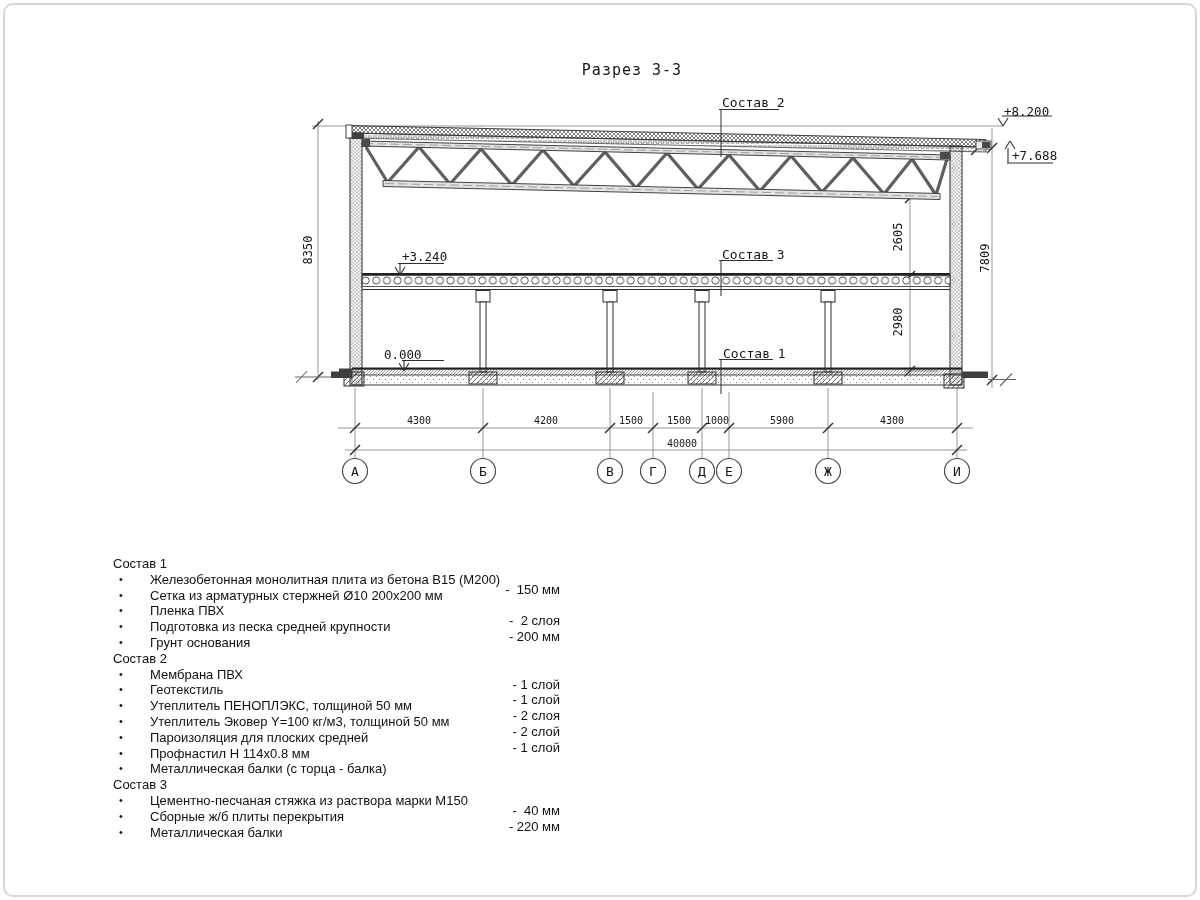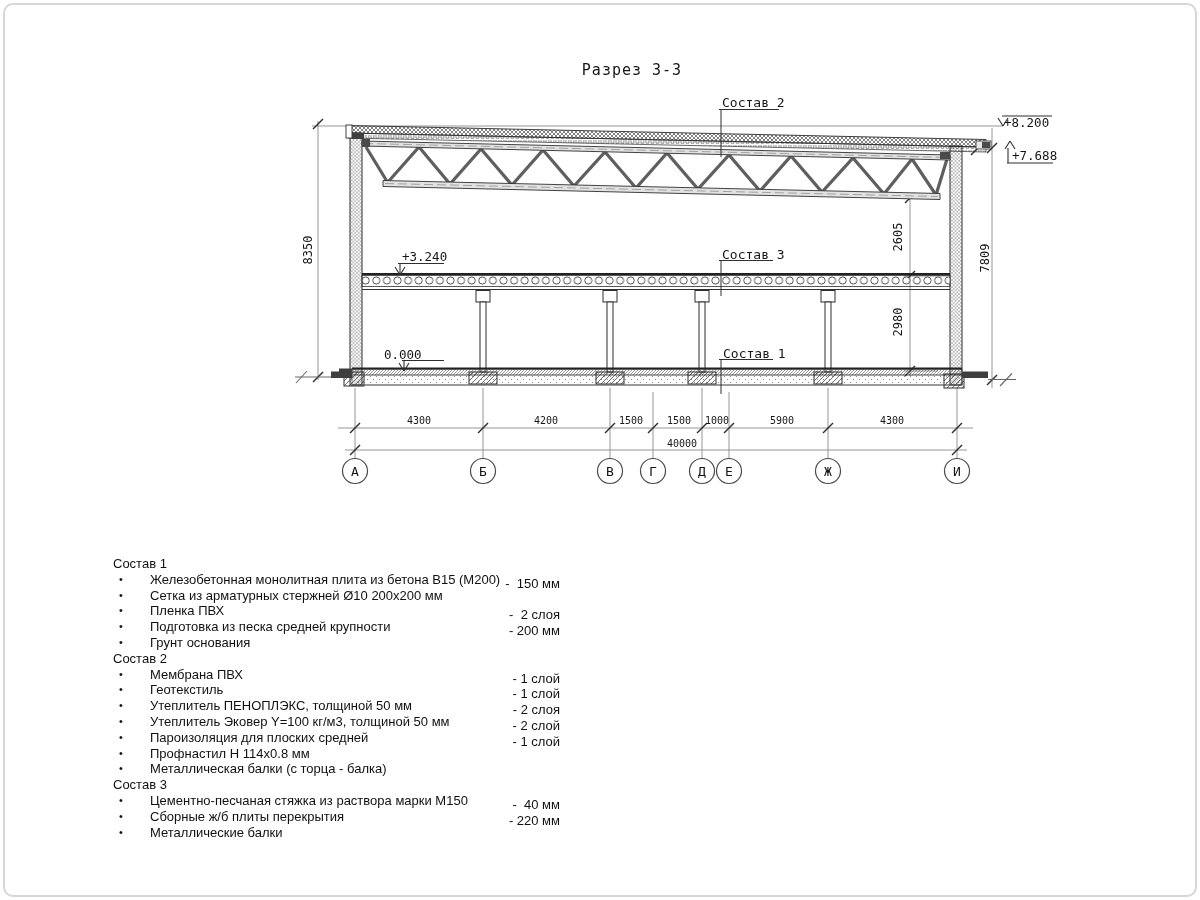--- a/index.html
+++ b/index.html
@@ -13,21 +13,21 @@
   .dimnum{font-size:10px;transform:translateX(-50%);}
   .vdim{font-size:12px;transform:translate(-50%,-50%) rotate(-90deg);}
   .elev{font-size:12.5px;}
   .axis{font-size:13px;transform:translate(-50%,-50%);}
   .legend{position:absolute;left:113px;top:556px;width:447px;
           font-size:13px;line-height:15.8px;color:#111;}
   .lg-head{height:15.8px;}
   .lg-row{position:relative;height:15.8px;display:grid;grid-template-columns:37px 1fr;}
   .lg-row .bullet{padding-left:6px;font-size:11px;}
   .lg-row .lbl{white-space:nowrap;}
-  .lg-row .val{position:absolute;right:0;top:4px;white-space:pre;text-align:right;}
+  .lg-row .val{position:absolute;right:0;top:10px;white-space:pre;text-align:right;}
 </style>
 </head>
 <body>
 
 <div class="sheet">
   <div class="frame"></div>
 
   <svg class="linework" width="1200" height="900" viewBox="0 0 1200 900">
     <defs>
       <pattern id="p-cross" width="4" height="4" patternUnits="userSpaceOnUse">
@@ -197,21 +197,21 @@
       <circle cx="828" cy="471" r="12.5"></circle>
         <circle cx="957" cy="471" r="12.5"></circle>
     </g>
   </svg>
 
   <div class="t title" style="left:632px;top:64px;">Разрез 3-3</div>
   <div class="t" style="left:722px;top:96px;">Состав 2</div>
   <div class="t" style="left:722px;top:248px;">Состав 3</div>
   <div class="t" style="left:723px;top:347px;">Состав 1</div>
 
-  <div class="t elev" style="left:1004px;top:116px;">+8.200</div>
+  <div class="t elev" style="left:1004px;top:105px;">+8.200</div>
   <div class="t elev" style="left:1012px;top:149px;">+7.688</div>
   <div class="t elev" style="left:402px;top:250px;">+3.240</div>
   <div class="t elev" style="left:384px;top:348px;">0.000</div>
 
   <div class="t vdim" style="left:308px;top:250px;">8350</div>
   <div class="t vdim" style="left:898px;top:237px;">2605</div>
   <div class="t vdim" style="left:898px;top:322px;">2980</div>
   <div class="t vdim" style="left:985px;top:258px;">7809</div>
 
   <div class="t dimnum" style="left:419px;top:414px;">4300</div>
@@ -303,17 +303,17 @@
       <span class="lbl">Цементно-песчаная стяжка из раствора марки М150</span>
       <span class="val">-  40 мм</span>
     </div>
     <div class="lg-row">
       <span class="bullet">•</span>
       <span class="lbl">Сборные ж/б плиты перекрытия</span>
       <span class="val">- 220 мм</span>
     </div>
     <div class="lg-row">
       <span class="bullet">•</span>
-      <span class="lbl">Металлические балки</span>
+      <span class="lbl">Металлическая балки</span>
       <span class="val"></span>
     </div>
   </div>
 </div>
 
 </body></html>

